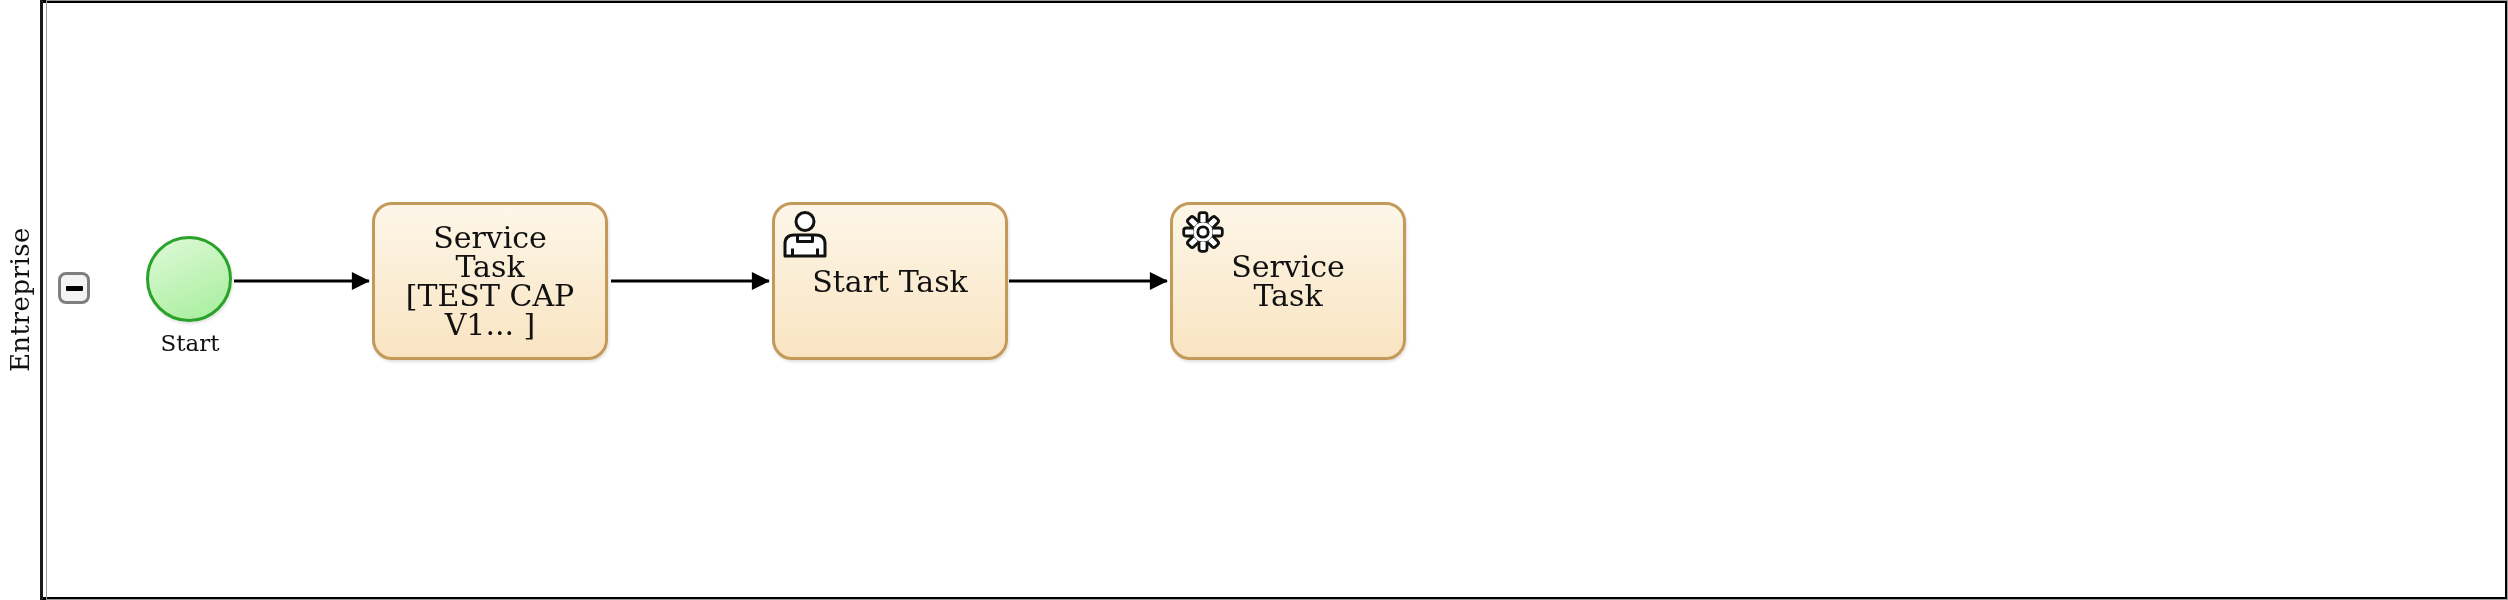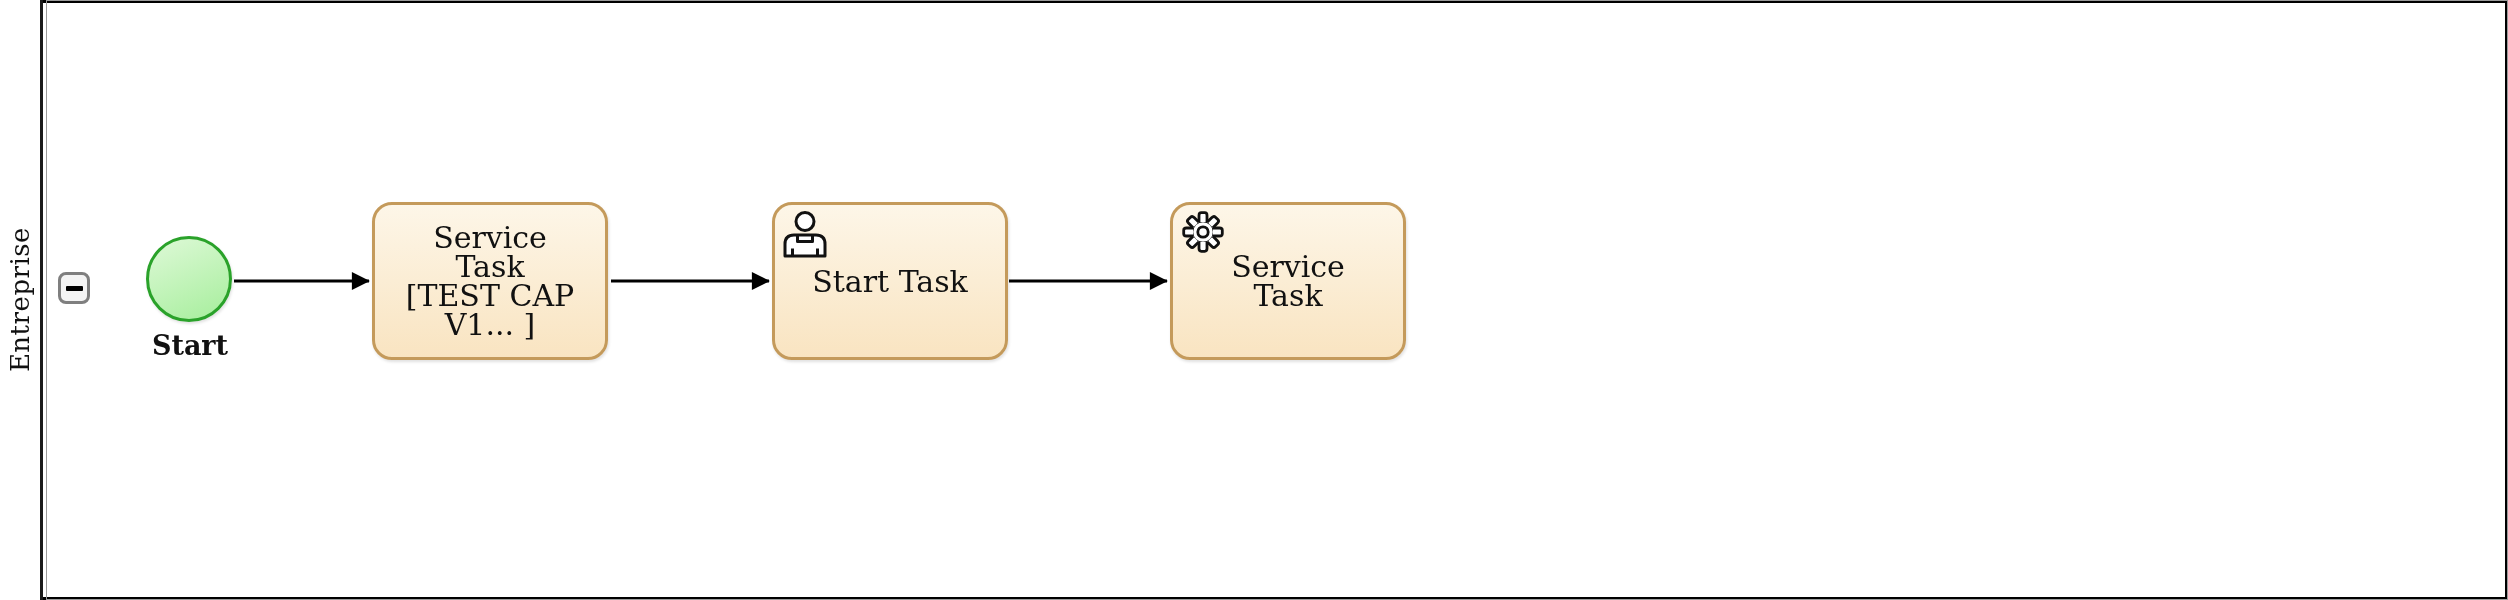--- a/index.html
+++ b/index.html
@@ -47,21 +47,21 @@
   
   .start-event{
     position:absolute;left:146px;top:236px;width:86px;height:86px;
     border-radius:50%;
     border:3px solid var(--event-border,#2aa22a);
     background:linear-gradient(155deg,var(--event-fill-top,#def9d7) 0%,var(--event-fill-bottom,#a6ee9c) 100%);
     box-shadow:1px 2px 3px rgba(0,0,0,0.12);
   }
   .start-label{
     position:absolute;left:120px;top:330px;width:140px;
-    text-align:center;font-size:27px;font-weight:bold;
+    text-align:center;font-size:23px;
   }
   
   .task{
     position:absolute;top:202px;width:236px;height:158px;
     border:3px solid var(--task-border,#c49a5b);
     border-radius:20px;
     background:linear-gradient(to bottom,var(--task-fill-top,#fdf6e8) 0%,var(--task-fill-bottom,#f9e4c1) 100%);
     box-shadow:1px 2px 3px rgba(0,0,0,0.12);
     display:flex;flex-direction:column;align-items:center;justify-content:center;
   }

